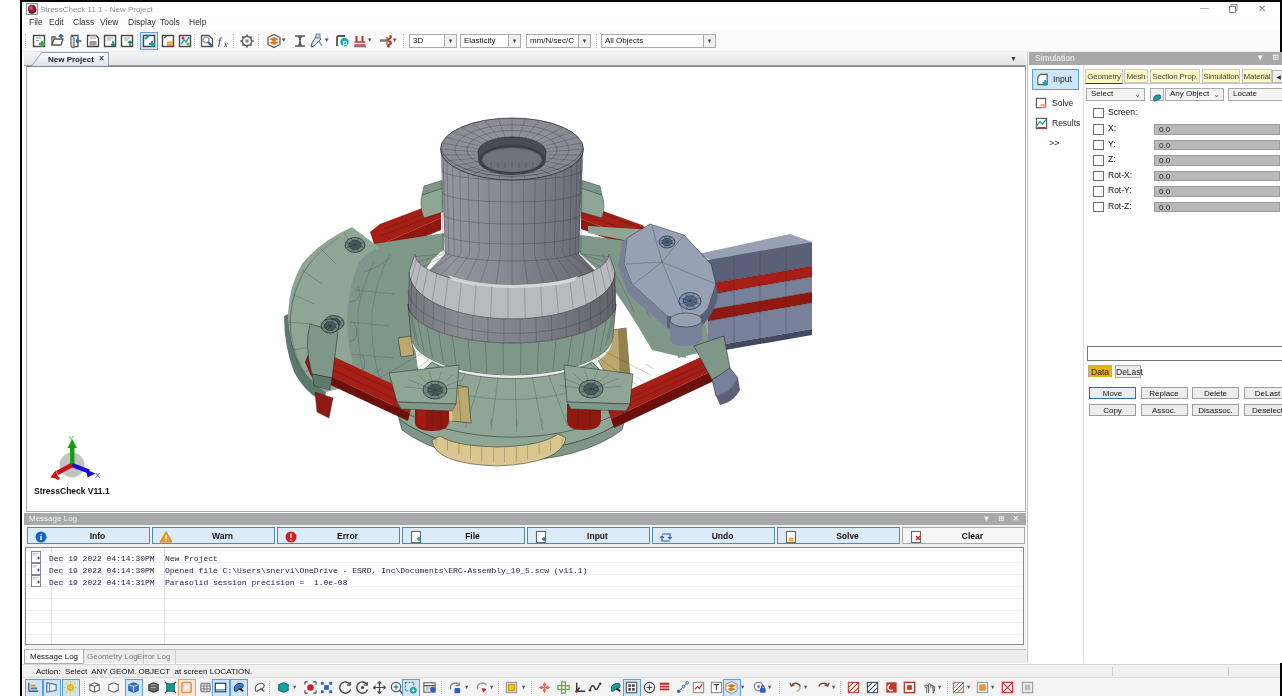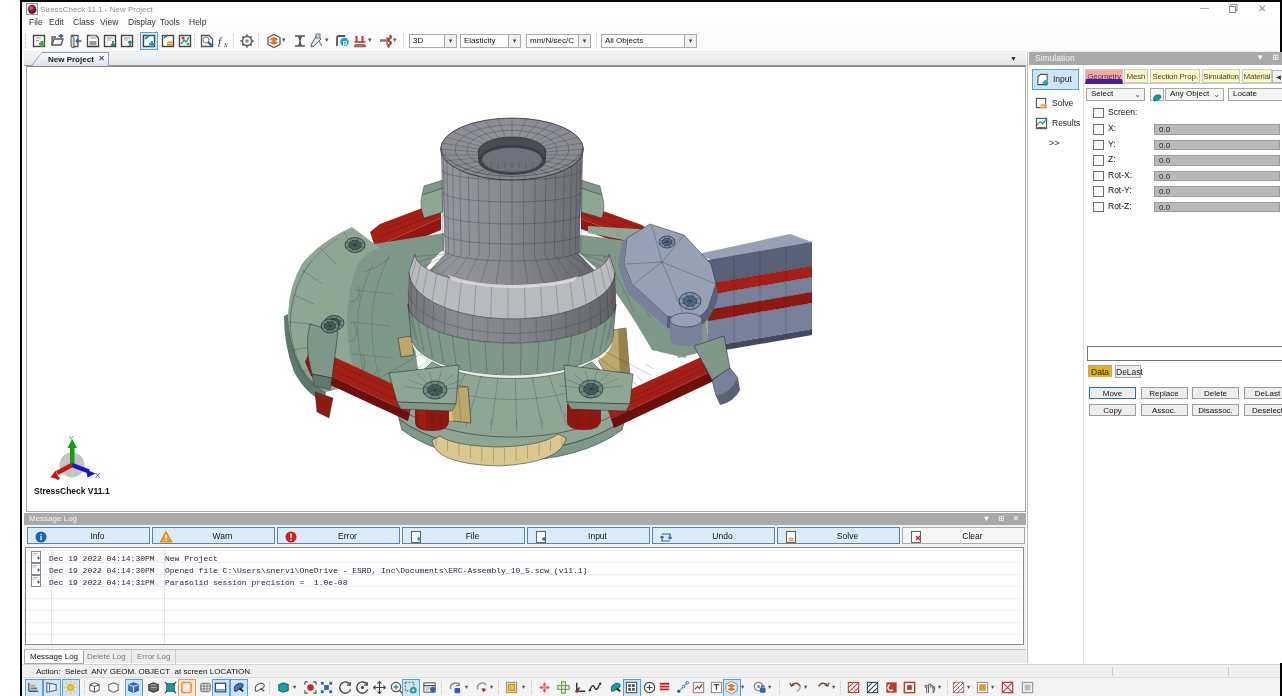--- a/index.html
+++ b/index.html
@@ -42,41 +42,41 @@
 
 #rp { position:absolute; left:1005px; top:50px; width:275px; height:611px; background:#fff; border-left:1px solid #c0c0c0; }
 #rphdr { position:absolute; left:1px; top:0; right:0; height:13px; background:#a9a9a9; color:#f4f4f4; font-size:8.5px; padding:1px 0 0 6px; }
 #rphdr .ic { position:absolute; right:5px; top:1px; letter-spacing:3px; font-size:8px; color:#fff; }
 #rpnav { position:absolute; left:1px; top:13px; width:55px; bottom:0; background:#fff; border-right:1px solid #e0e0e0; }
 .navbtn { position:absolute; left:5px; width:47px; height:20px; font-size:8.5px; color:#222; }
 .navbtn svg { position:absolute; left:3px; top:3px; }
 .navbtn span { position:absolute; left:20px; top:4px; }
 .navsel { background:#cde6f7; border:1.5px solid #58a0d8; }
 .stab { position:absolute; top:67px; height:14px; background:#fef9c3; border:1px solid #c8c8c8; font-size:8px; color:#444; text-align:center; padding-top:2px; white-space:nowrap; overflow:hidden; letter-spacing:-0.2px; }
-.stab.act { background:#fca5a5; border-bottom:5px solid #4c1d95; height:15px; z-index:2; }
+.stab.act { background:#fef9c3; border-bottom:1px solid #4c1d95; height:15px; z-index:2; }
 .sarr { position:absolute; top:68px; width:13px; height:13px; background:#f0f0f0; border:1px solid #b5b5b5; font-size:6px; text-align:center; line-height:12px; color:#333; }
 .scombo { position:absolute; top:85.5px; height:13px; background:#f4f4f4; border:1px solid #a8a8a8; font-size:8px; color:#111; white-space:nowrap; overflow:hidden; }
 .scombo span { position:absolute; left:4px; top:0.5px; }
 .scombo i { position:absolute; right:3px; top:1px; font-style:normal; font-size:8px; color:#555; }
 .cb { position:absolute; left:1071px; width:10.5px; height:10.5px; border:1px solid #707070; background:#fff; }
 .cblab { position:absolute; left:1086px; font-size:8.5px; color:#111; }
 .fld { position:absolute; left:1132px; width:126px; height:10.5px; background:#b9b9b9; border:1px solid #9b9b9b; font-size:8px; line-height:9px; color:#222; padding-left:4px; }
 #sinput { position:absolute; left:1065px; top:344px; width:211px; height:15px; background:#fff; border:1px solid #777; }
 .dtab { position:absolute; top:362.5px; height:13px; font-size:8.5px; color:#222; text-align:center; border:1px solid #aaa; background:#ececec; padding-top:1.5px; }
 .dtab.act { background:#eab308; border-bottom:1px solid #fff; }
 .pbtn { position:absolute; width:47px; height:12px; background:#ededed; border:1px solid #9e9e9e; font-size:8px; color:#111; text-align:center; padding-top:1px; }
 .pbtn.def { border:1.5px solid #2a6fb5; }
 
 
 #ml { position:absolute; left:2px; top:511px; width:1002px; height:150px; background:#f2f2f2; }
 #mlhdr { position:absolute; left:0; top:0; right:0; height:12px; background:#a9a9a9; color:#f4f4f4; font-size:8px; padding:1px 0 0 5px; }
 #mlhdr .ic { position:absolute; right:4px; top:1px; letter-spacing:3px; font-size:7.5px; color:#fff; }
 .mbtn { position:absolute; top:14px; height:17px; background:#dcebf9; border:1px solid #5585b5; }
 .mbtn svg { position:absolute; left:6px; top:1.5px; }
-.mbtn span { position:absolute; left:18px; right:0; top:3px; text-align:center; font-size:8.5px; color:#111; }
+.mbtn span { position:absolute; left:18px; right:0; top:3px; text-align:center; font-size:8.5px; color:#111;font-weight:bold; }
 .mclear { background:#f6f6f6; border:1px solid #aaa; }
 #mlbody { position:absolute; left:1px; top:34px; width:999px; height:98px; background:#fff; border:1px solid #8a8a8a;
   background-image:repeating-linear-gradient(#fff 0px, #fff 11px, #f0f0f5 11px, #f0f0f5 12px); background-position:0 3px; }
 .logrow { position:absolute; left:0; height:12px; font-family:"Liberation Mono", monospace; font-size:8px; color:#20204a; white-space:nowrap; }
 .logrow .ts { position:absolute; left:27px; top:3px; white-space:pre; }
 .logrow .msg { position:absolute; left:143px; top:3px; white-space:pre; }
 #mltabs { position:absolute; left:0px; top:136px; right:0; height:14px; background:#ececec; border-top:1px solid #bbb; font-size:8.5px; }
 .mltab { position:absolute; top:0; height:14px; padding:2px 5px 0 5px; color:#777; border-right:1px solid #ccc; font-size:8px; white-space:nowrap; }
 .mltab.act { background:#fff; color:#111; border:1px solid #aaa; border-top:none; }
 
@@ -229,21 +229,21 @@
         <i>▾</i>
       </div>
 <div class="combo" style="left:438px;width:61px">
         <span>Elasticity</span>
         <i>▾</i>
       </div>
 <div class="combo" style="left:504px;width:65px">
         <span>mm/N/sec/C</span>
         <i>▾</i>
       </div>
-<div class="combo" style="left:579px;width:96px">
+<div class="combo" style="left:579px;width:115px">
         <span>All Objects</span>
         <i>▾</i>
       </div>
 <div class="tsep" style="left:574px"></div>
 <div class="tsep2" style="left:3px"></div>
     </div>
   <div id="tabbar">
     <div id="vtabo"></div>
       <div id="vtab">
         <div class="inner">New Project</div>
@@ -800,21 +800,21 @@
           <path d="M7 6 l4 4 M11 6 l-4 4" stroke="#cc1f1f" stroke-width="1.4"></path>
         </svg>
         <span>Clear</span>
       </div>
     <div id="mlbody">
         <i style="position:absolute;left:25px;top:0;bottom:0;border-left:1px solid #e4e4ea"></i>
         <i style="position:absolute;left:138px;top:0;bottom:0;border-left:1px solid #e4e4ea"></i>
       </div>
     <div id="mltabs">
       <div class="mltab act" style="left:0px">Message Log</div>
-      <div class="mltab" style="left:58px">Delete Log</div>
+      <div class="mltab" style="left:58px">Geometry Log</div>
       <div class="mltab" style="left:108px">Error Log</div>
     </div>
   </div>
   <div class="logrow" style="top:548.5px">
 <svg width="11" height="12" viewBox="0 0 11 12" style="position:absolute;left:9px;top:0">
         <rect x="0.5" y="0.5" width="9" height="11" fill="#fff" stroke="#888"></rect>
         <path d="M6 7 h3 M7.5 5.5 v3" stroke="#2a64ad" stroke-width="1"></path>
         <path d="M1.5 2.5 h5 M1.5 4 h4" stroke="#aaa" stroke-width="0.7"></path>
       </svg>
 <span class="ts">Dec 19 2022 04:14:30PM</span>

